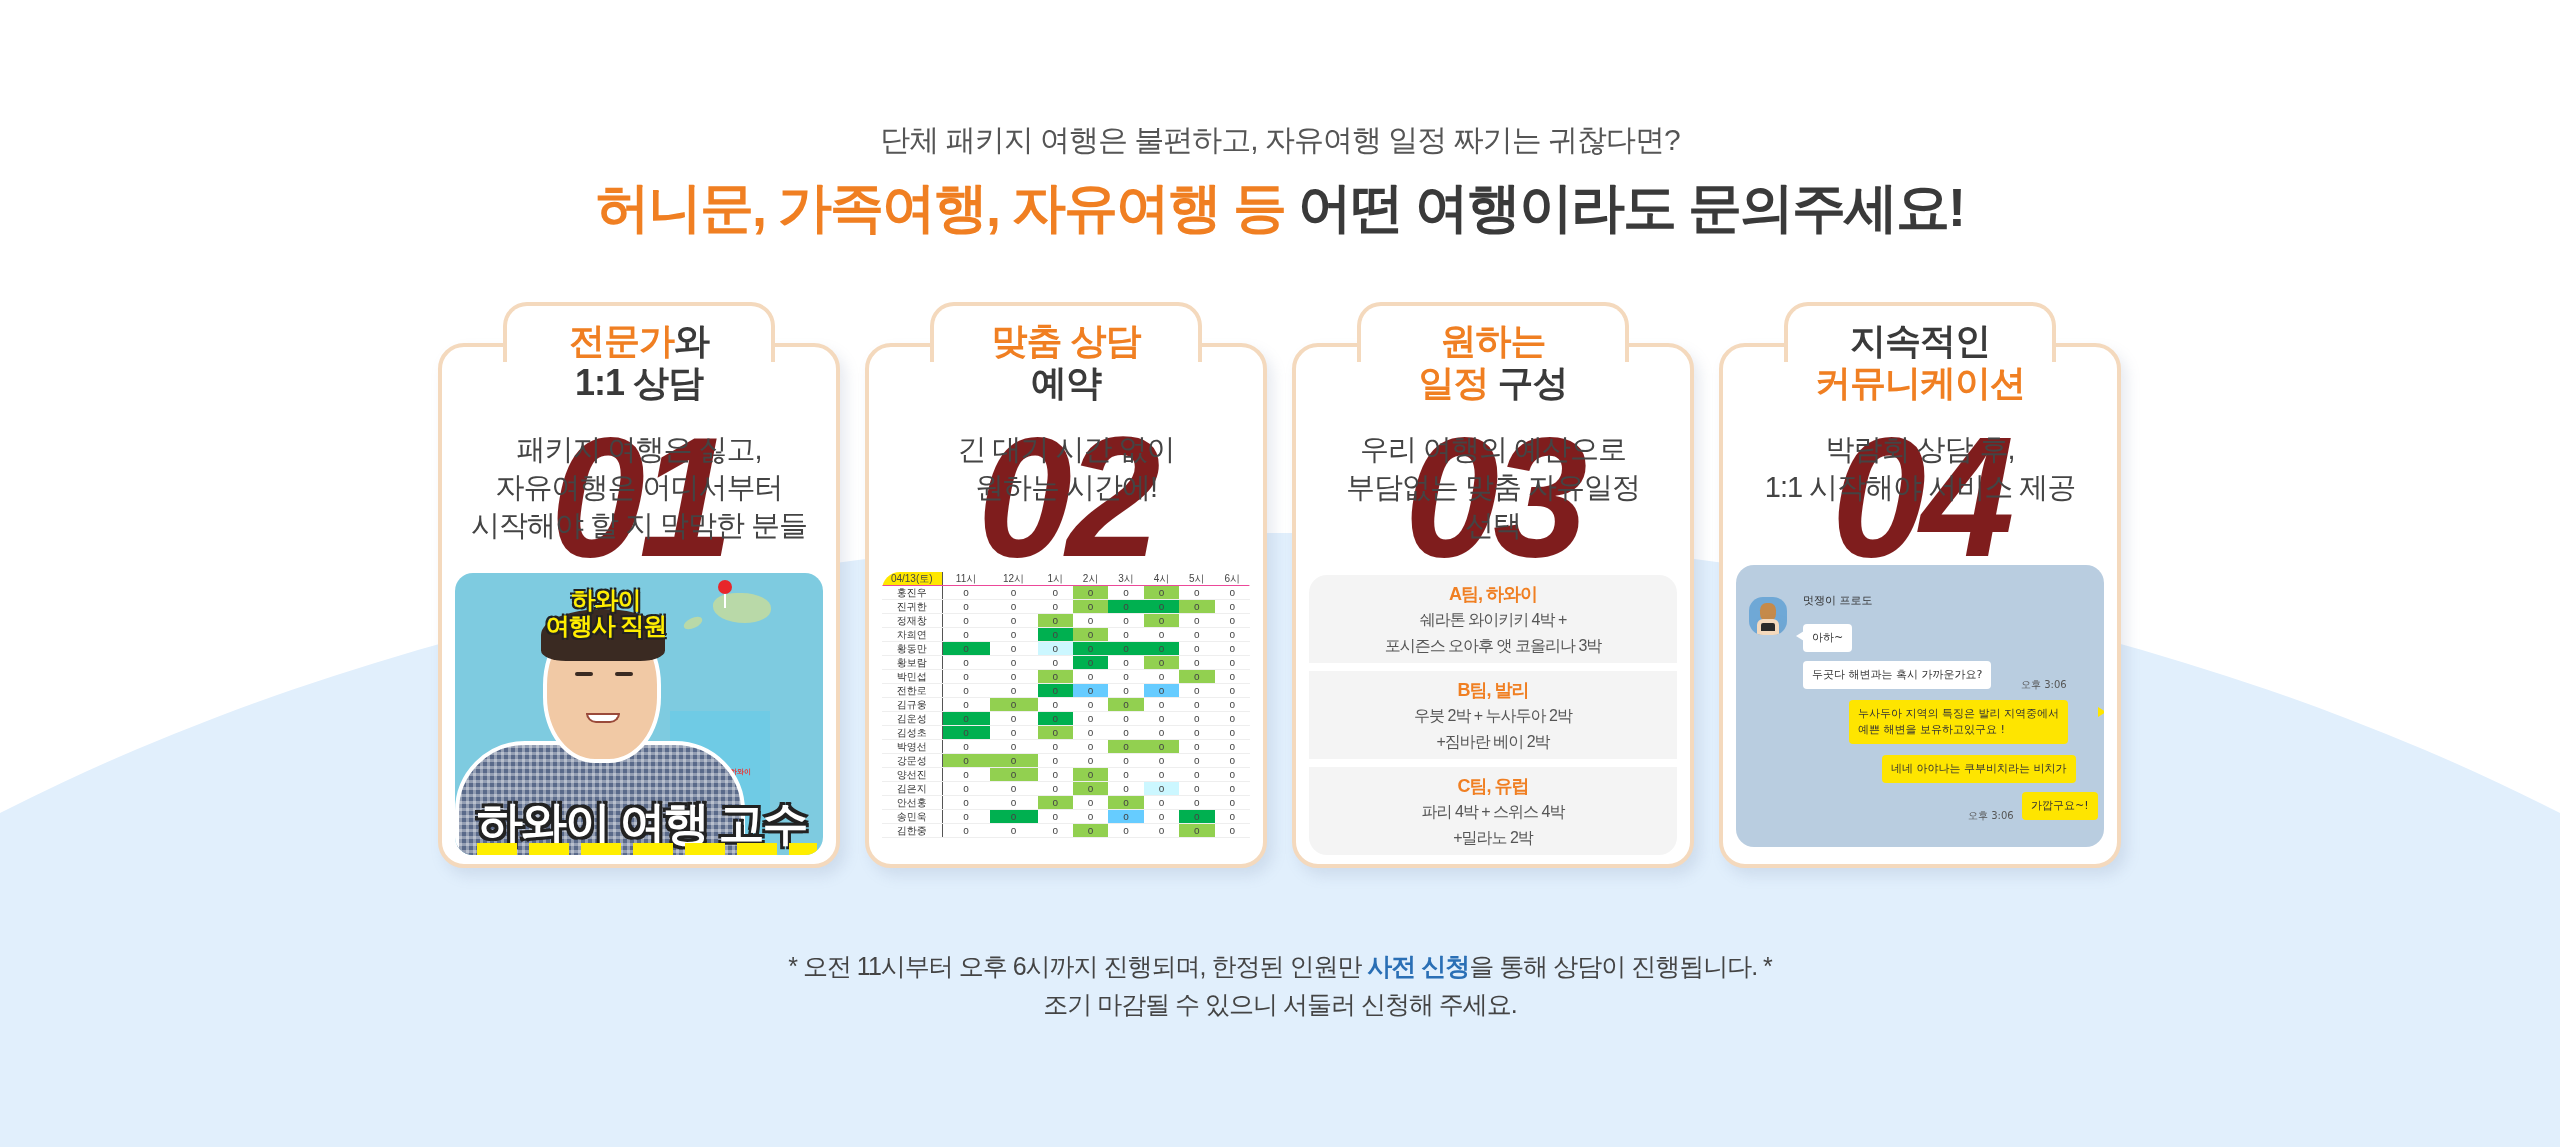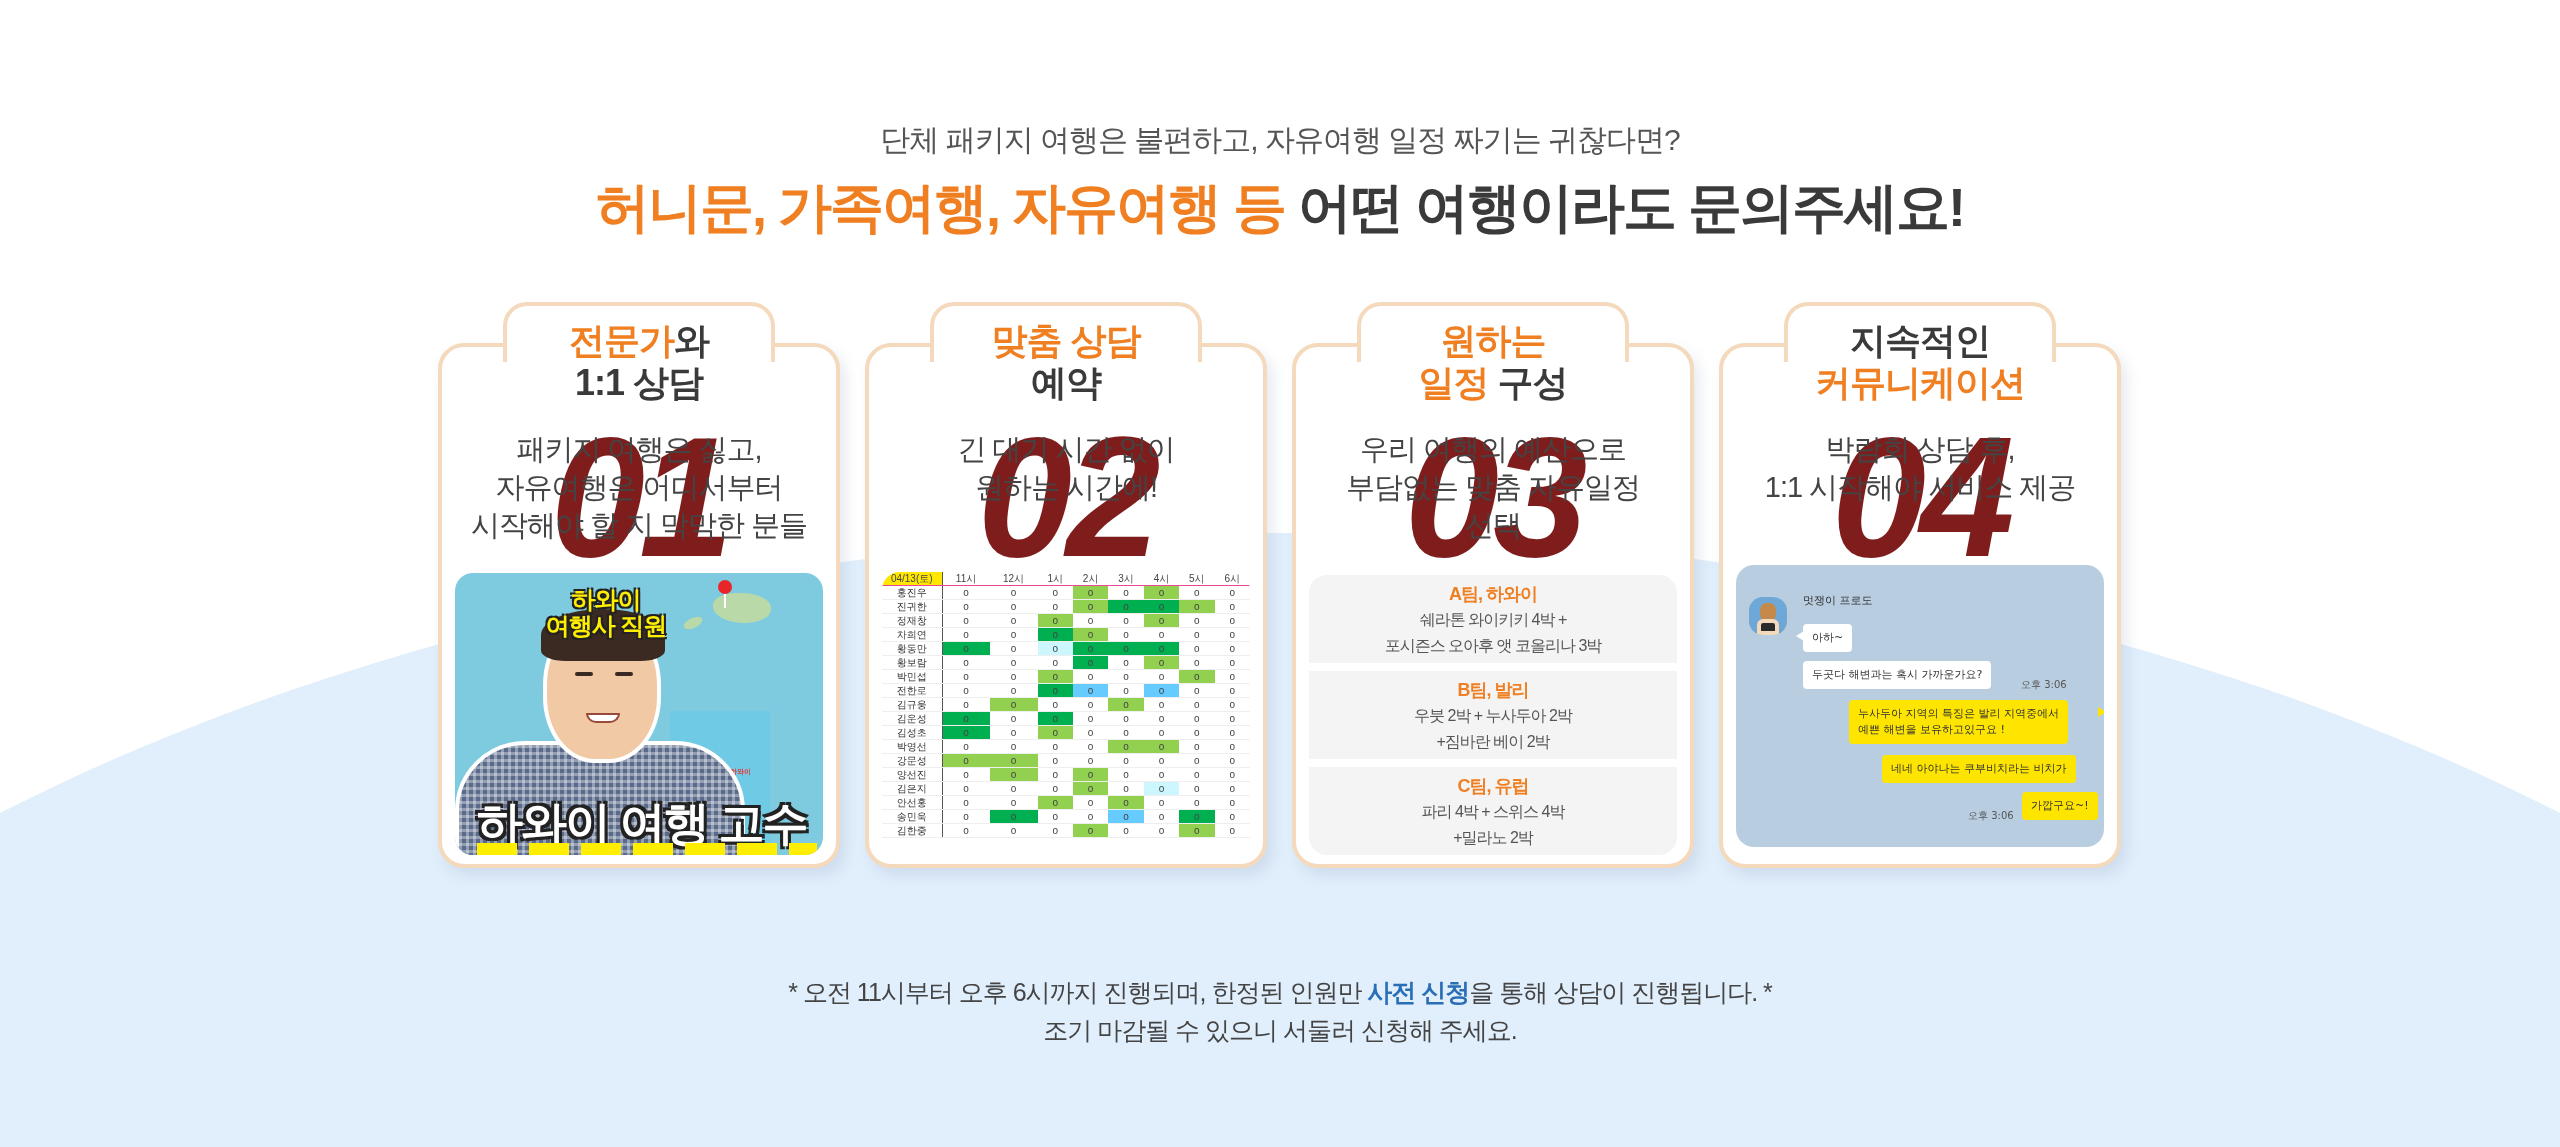--- a/index.html
+++ b/index.html
@@ -128,21 +128,21 @@
     position: absolute; font-size: 11px; color: #333; padding: 6px 9px; line-height: 16px;
     border-radius: 4px; white-space: nowrap;
   }
   .chat .in { background: #fff; }
   .chat .out { background: #fee500; }
   .chat .time { position: absolute; font-size: 10px; color: #555; }
   .chat .tail-l { position: absolute; left: 60px; top: 66px; width: 0; height: 0; border-top: 5px solid transparent; border-bottom: 5px solid transparent; border-right: 8px solid #fff; }
   .chat .tail-r { position: absolute; left: 362px; top: 142px; width: 0; height: 0; border-top: 5px solid transparent; border-bottom: 5px solid transparent; border-left: 8px solid #fee500; }
 
   .notice {
-    position: absolute; left: 0; width: 2560px; top: 973px; text-align: center;
+    position: absolute; left: 0; width: 2560px; top: 947px; text-align: center;
     font-size: 25px; line-height: 38px; color: #444; letter-spacing: -1px; z-index: 2;
   }
   .notice .blue { color: #2a6fb5; font-weight: bold; }
 </style>
 </head>
 <body>
 
 <div class="bg-arc"></div>
 
 <div class="header">

